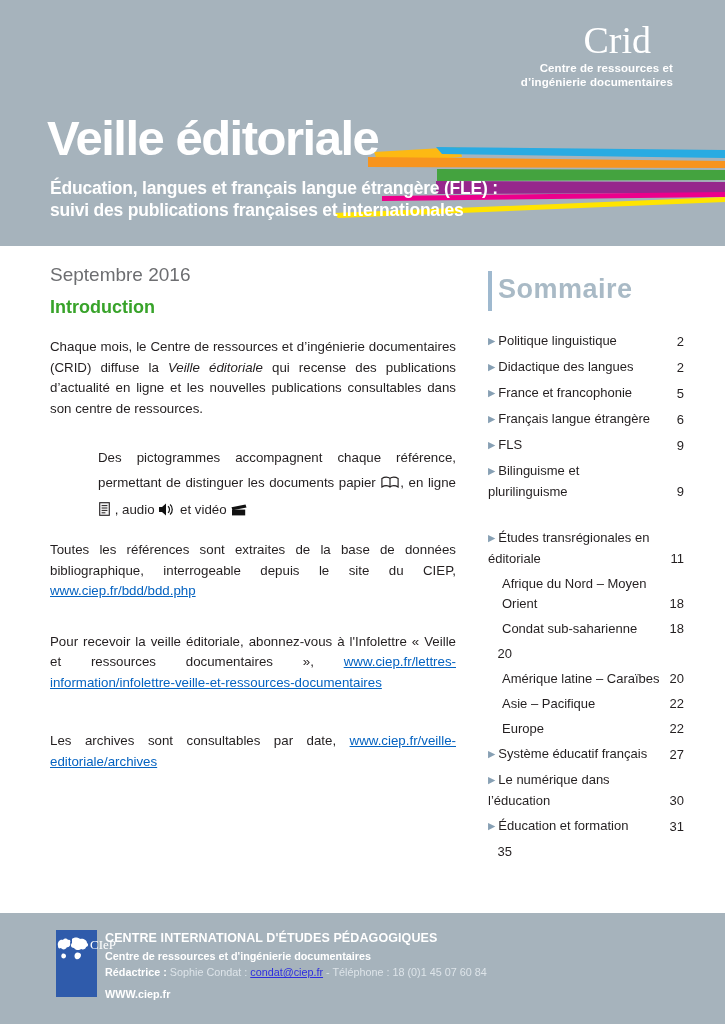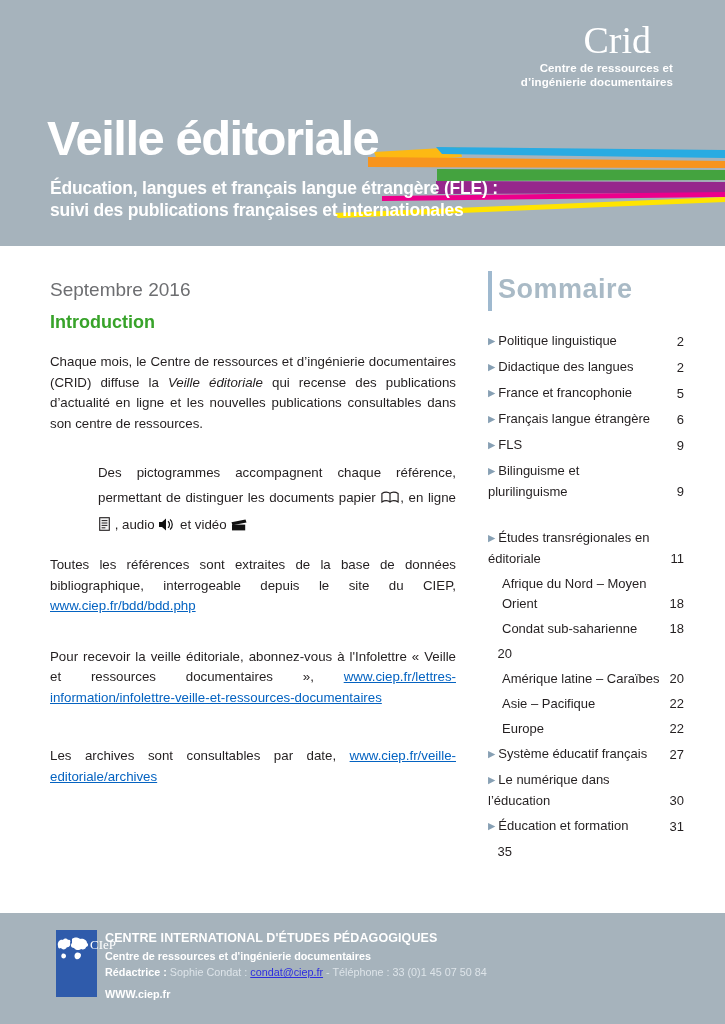--- a/index.html
+++ b/index.html
@@ -20,21 +20,21 @@
   .crid{position:absolute;top:20px;right:52px;text-align:right;color:#ffffff;z-index:2;}
   .crid-name{font-family:"Liberation Serif",serif;font-size:38px;line-height:40px;padding-right:22px;}
   .crid-sub{font-size:11.5px;font-weight:bold;line-height:14px;margin-top:1px;letter-spacing:0.1px;}
 
   .title{position:absolute;left:47px;top:110px;z-index:2;color:#ffffff;font-weight:bold;
          font-size:49px;letter-spacing:-1.5px;}
   .subtitle{position:absolute;left:50px;top:177px;z-index:2;color:#ffffff;font-weight:bold;
             font-size:17.5px;line-height:22px;letter-spacing:-0.2px;}
 
   
-  .left-col{position:absolute;left:50px;top:279px;width:406px;}
+  .left-col{position:absolute;left:50px;top:264px;width:406px;}
   .date{font-size:19px;color:#6d6e71;margin:0 0 11px 0;}
   .intro-heading{font-size:18px;font-weight:bold;color:#38a32a;margin:0 0 19px 0;}
   .para{font-size:13.3px;color:#231f20;text-align:justify;line-height:20.5px;margin:0;}
   .p1{margin-bottom:26px;}
   .p2{margin-bottom:16px;line-height:25px;margin-left:48px;}
   .p3{margin-bottom:30px;}
   .p4{margin-bottom:38px;}
   .link{color:#0563c1;text-decoration:underline;cursor:pointer;word-break:break-word;}
   .pict{display:inline-block;vertical-align:-2px;margin:0 1px;}
 
@@ -198,18 +198,18 @@
         <path fill="#ffffff" d="M2 11 C1 7 4 4 7 5 C8 3 11 3 12 5 C14 4 15 6 14 8 C15 10 13 13 11 12 C10 15 6 15 5 13 C3 14 2 13 2 11 Z"></path>
         <path fill="#ffffff" d="M16 4 C18 2 22 2 24 4 C27 3 31 5 31 8 C33 9 32 12 30 12 C30 14 27 15 25 14 C23 16 19 15 18 13 C15 13 14 10 16 8 Z"></path>
         <path fill="#ffffff" d="M20 18 C22 17 25 18 25 20 C25 23 22 25 20 24 C18 23 18 19 20 18 Z"></path>
         <path fill="#ffffff" d="M6 19 C8 18 10 19 10 21 C10 23 8 24 6 23 C5 22 5 20 6 19 Z"></path>
       </svg></span>
       <span class="logo-text">CIeP</span>
     </div>
     <div class="footer-text">
       <div class="f1">CENTRE INTERNATIONAL D'ÉTUDES PÉDAGOGIQUES</div>
       <div class="f2">Centre de ressources et d'ingénierie documentaires</div>
-      <div class="f3"><b>Rédactrice :</b><span class="pale"> Sophie Condat : </span><a class="mail">condat@ciep.fr</a><span class="pale"> - Téléphone : 33 (0)1 45 07 50 84</span></div>
+      <div class="f3"><b>Rédactrice :</b><span class="pale"> Sophie Condat : </span><a class="mail">condat@ciep.fr</a><span class="pale"> - Téléphone : 18 (0)1 45 07 60 84</span></div>
       <div class="f4">WWW.ciep.fr</div>
     </div>
   </div>
 
 </div>
 
 </body></html>

